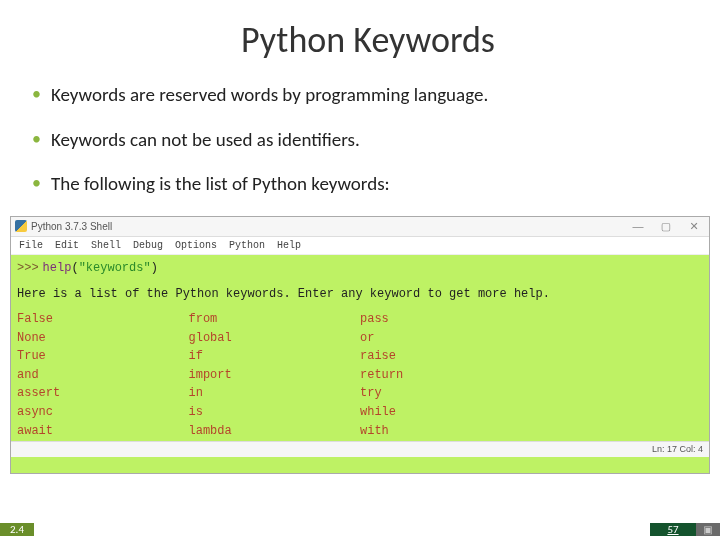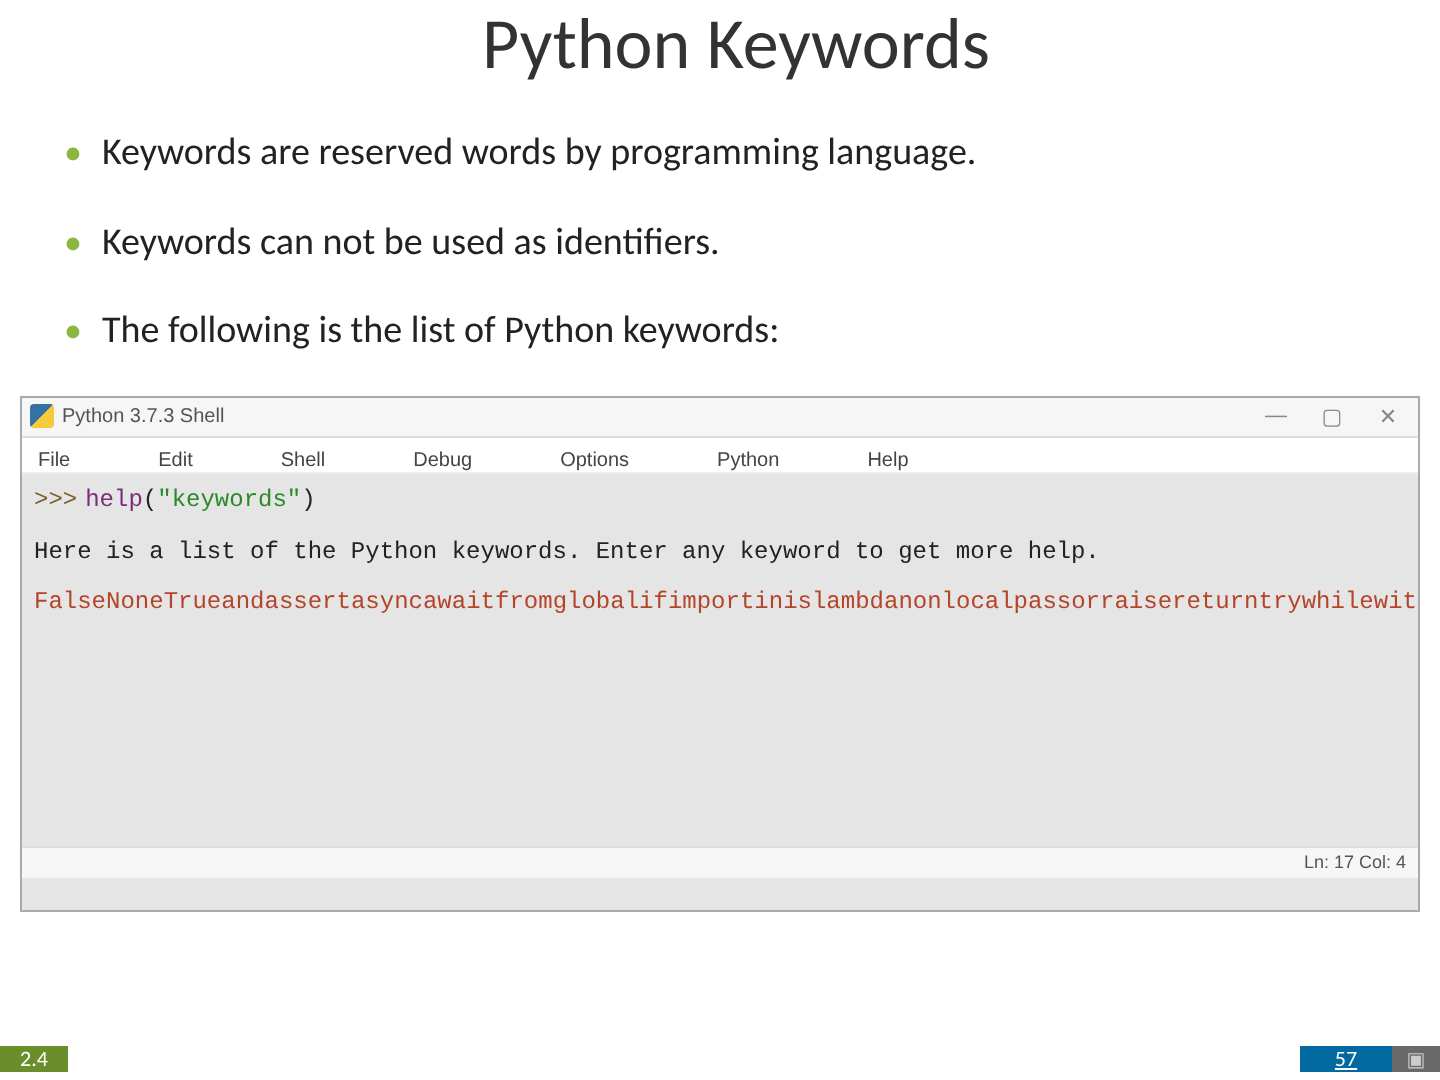--- a/index.html
+++ b/index.html
@@ -14,21 +14,21 @@
   .slide {
     width: 100%;
     height: 100%;
     position: relative;
   }
   .title {
     text-align: center;
     font-size: 36px;
     font-weight: 400;
     color: #333;
-    padding-top: 0;
+    padding-top: 18px;
     padding-bottom: 10px;
     font-family: Calibri, "Segoe UI", Arial, sans-serif;
     margin-left: 16px;
   }
   .content {
     padding: 10px 32px 0 32px;
   }
   .bullet-item {
     display: flex;
     align-items: flex-start;
@@ -42,21 +42,21 @@
   }
   .bullet-text {
     font-size: 19px;
     color: #222;
     line-height: 1.4;
     text-align: right;
   }
   .shell-window {
     margin: 0 10px;
     border: 1px solid #aaa;
-    background: #e5e5e5;
+    background: #bef264;
     font-family: "Courier New", monospace;
     height: 258px;
     position: relative;
   }
   .shell-titlebar {
     height: 20px;
     background: #f6f6f6;
     border-bottom: 1px solid #ddd;
     display: flex;
     align-items: center;
@@ -87,26 +87,25 @@
   .win-btn {
     width: 22px;
     text-align: center;
     cursor: default;
   }
   .shell-menubar {
     height: 18px;
     background: #fff;
     border-bottom: 1px solid #eee;
     display: flex;
-    align-items: flex-end;
+    align-items: center;
     padding: 0 2px;
     font-size: 10px;
     color: #444;
-    font-family: Liberation Sans, sans-serif;
-    gap: 32px;
+    font-family: Liberation Mono, monospace;
   }
   .menu-item {
     padding: 0 6px;
   }
   .shell-body {
     padding: 4px 6px;
     font-size: 12px;
     line-height: 1.55;
     color: #222;
     height: calc(100% - 38px - 16px);
@@ -129,21 +128,21 @@
     margin-top: 8px;
     margin-bottom: 6px;
   }
   .kw-grid {
     display: grid;
     grid-template-columns: repeat(4, 1fr);
     column-gap: 0;
   }
   .kw-col {
     display: flex;
-    flex-direction: row;
+    flex-direction: column;
   }
   .kw {
     color: #b4452b;
     font-size: 12px;
   }
   .shell-statusbar {
     position: absolute;
     bottom: 16px;
     right: 0;
     height: 16px;
@@ -176,21 +175,21 @@
     align-items: center;
     justify-content: center;
     padding: 0 6px;
   }
   .footer-mid {
     flex: 1;
     background: linear-gradient(to bottom,#9abf4d 0%,#8bb63f 100%);
   }
   .footer-right {
     width: 46px;
-    background: #0369a1;
+    background: #14532d;
     color: #fff;
     font-size: 11px;
     display: flex;
     align-items: center;
     justify-content: center;
     text-decoration: underline;
   }
   .footer-badge {
     width: 24px;
     background: #6a6a6a;

